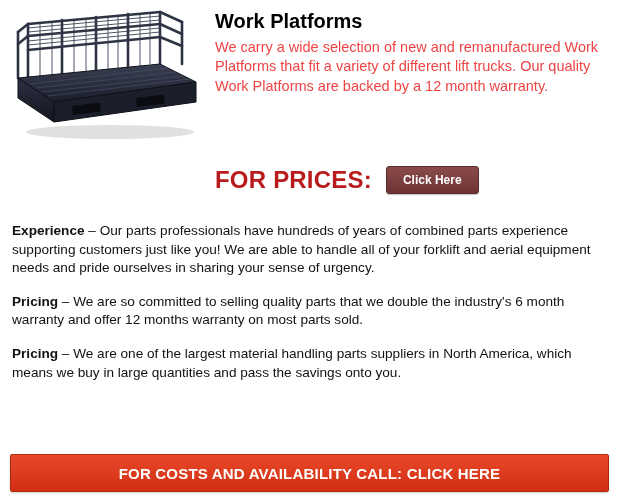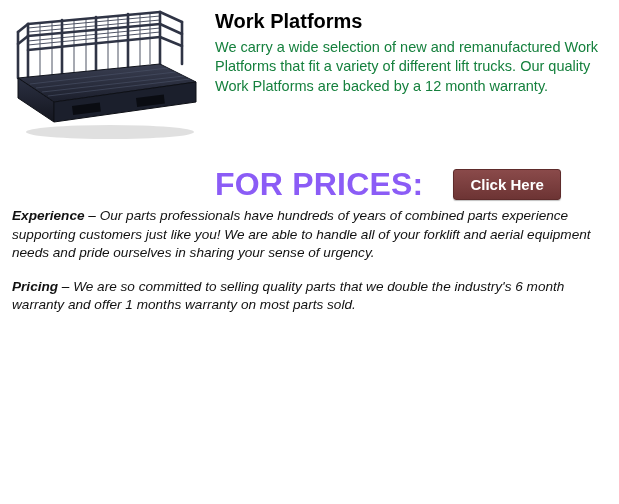--- a/index.html
+++ b/index.html
@@ -44,61 +44,59 @@
   .title {
     font-size: 20px;
     font-weight: bold;
     color: #000;
     margin: 0 0 6px 0;
     line-height: 1.1;
   }
   .intro {
     font-size: 14.5px;
     line-height: 1.33;
-    color: #15803d;
+    color: #ef4444;
     margin: 0;
   }
 
   
   .prices-row {
     display: flex;
     align-items: center;
     margin-top: 12px;
     padding-left: 205px;
   }
   .for-prices {
-    font-size: 32px;
-    font-weight: bold;
-    color: #8b5cf6;
+    font-size: 24px;
+    font-weight: bold;
+    color: #b91c1c;
     letter-spacing: 0.2px;
     margin-right: 14px;
     white-space: nowrap;
   }
   .click-here-btn {
     display: inline-block;
     background: #7a3b3b;
     background: linear-gradient(#8a4a4a, #6d3434);
     color: #ffffff;
-    font-size: 15px;
+    font-size: 12px;
     font-weight: bold;
     padding: 7px 16px;
     border: 1px solid #5e2b2b;
     border-radius: 3px;
     text-decoration: none;
     cursor: pointer;
     box-shadow: 0 1px 1px rgba(0,0,0,0.25);
     line-height: 1;
-    margin-left: 16px;
   }
 
   
   .body-copy {
-    margin-top: 4px;
+    margin-top: 28px;
     padding: 0 2px;
-    font-style: italic;
   }
   .para {
     font-size: 13.6px;
     line-height: 1.37;
     color: #111;
     margin: 0 0 15px 0;
   }
   .para .lead {
     font-weight: bold;
   }
@@ -215,21 +213,27 @@
   </div>
 
   <div class="body-copy">
 
     <p class="para">
       <span class="lead">Experience</span><span> – Our parts professionals have hundreds of years of combined parts experience supporting customers just like you!  We are able to handle all of your forklift and aerial equipment needs and pride ourselves in sharing your sense of urgency.</span>
     </p>
 
 
     <p class="para">
-      <span class="lead">Pricing</span><span> – We are so committed to selling quality parts that we double the industry's 6 month warranty and offer 1 months warranty on most parts sold.</span>
+      <span class="lead">Pricing</span><span> – We are so committed to selling quality parts that we double the industry's 6 month warranty and offer 12 months warranty on most parts sold.</span>
     </p>
 
 
-
-  </div>
-
+    <p class="para">
+      <span class="lead">Pricing</span><span> – We are one of the largest material handling parts suppliers in North America, which means we buy in large quantities and pass the savings onto you.</span>
+    </p>
+
+  </div>
+
+  <div class="cta-bar">
+    <span>FOR COSTS AND AVAILABILITY CALL: CLICK HERE</span>
+  </div>
 
 </div>
 
 </body></html>

